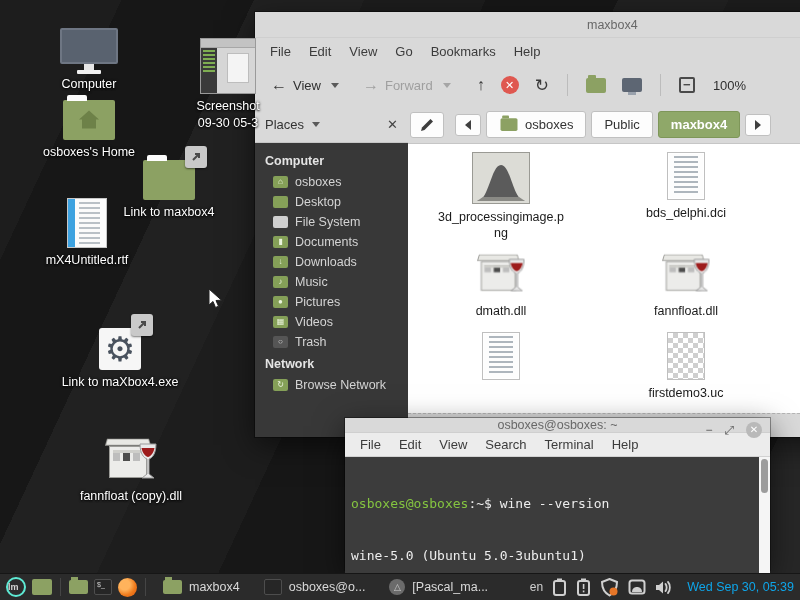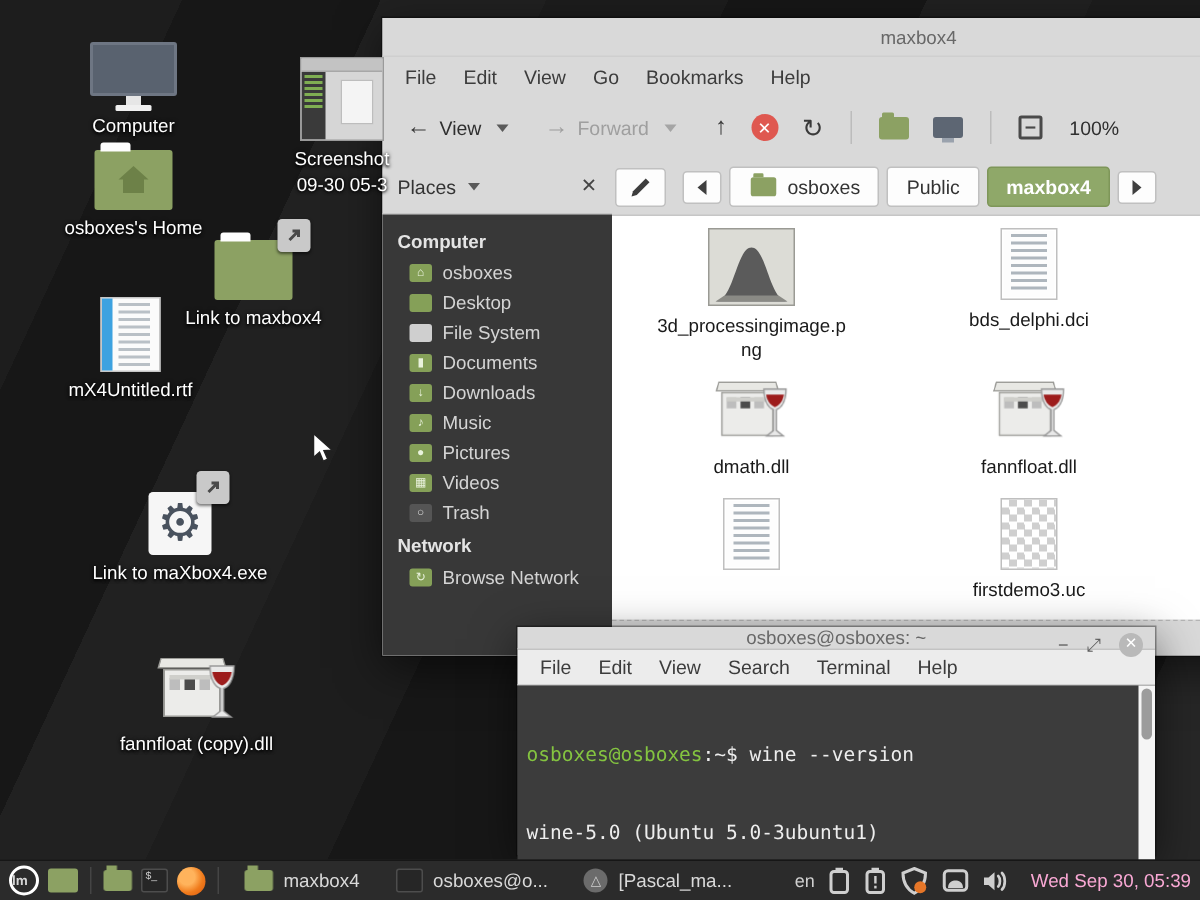--- a/index.html
+++ b/index.html
@@ -121,32 +121,32 @@
   .term-body { flex:1; position:relative; background:#3c3c3c; }
   .term-text { padding:4px 14px 0 6px; font-family:"DejaVu Sans Mono","Liberation Mono",monospace; font-size:13px; line-height:1.32; color:#ededed; white-space:pre-wrap; }
   .p-green { color:#84c440; font-weight:normal; }
   .cursor-box { display:inline-block; width:8px; height:14px; border:1px solid #eee; vertical-align:-2px; margin-left:1px; }
   .term-scroll { position:absolute; right:0; top:0; bottom:2px; width:11px; background:#f5f5f5; }
   .term-scroll .thumb { position:absolute; top:2px; left:2px; right:2px; height:34px; border-radius:4px; background:#9c9c9c; }
 
   
   #taskbar { position:absolute; left:0; bottom:0; width:800px; height:27px; background:#2b2b2b; border-top:1px solid #161616; display:flex; align-items:center; padding:0 6px; gap:6px; }
   .tb-sep { width:1px; height:18px; background:#454545; margin:0 2px; }
-  .mint-logo { width:20px; height:20px; border-radius:50%; border:2px solid #ffffff; color:#d6d6d6; font-size:9px; font-weight:bold; display:flex; align-items:center; justify-content:flex-start; }
+  .mint-logo { width:20px; height:20px; border-radius:50%; border:2px solid #5eead4; color:#d6d6d6; font-size:9px; font-weight:bold; display:flex; align-items:center; justify-content:flex-start; }
   .tb-green { width:20px; height:16px; background:#8ca163; border-radius:2px; }
   .tb-folder { width:19px; height:14px; background:#8ca163; border-radius:2px; position:relative; }
   .tb-folder:before { content:""; position:absolute; top:-3px; left:2px; width:7px; height:3px; background:#8ca163; }
   .tb-term { width:18px; height:16px; background:#262626; border:1px solid #4d4d4d; border-radius:2px; color:#cfcfcf; font-size:7px; padding:1px 2px; line-height:1; }
   .tb-ff { width:19px; height:19px; border-radius:50%; background:radial-gradient(circle at 35% 35%, #ffb35c 0 30%, #f07b1c 60%, #d9570e 100%); }
   .task { display:flex; align-items:center; gap:7px; padding:3px 9px; font-size:12.5px; color:#d9d9d9; border-radius:2px; }
   .task-ico-circle { width:16px; height:16px; border-radius:50%; background:#6b6b6b; color:#cfcfcf; font-size:9px; display:flex; align-items:center; justify-content:center; }
   .tray { margin-left:auto; display:flex; align-items:center; gap:9px; }
   .tray .lang { color:#cfcfcf; font-size:12px; }
   .tray svg { display:block; }
-  .clock { color:#f9a8d4; font-size:12.5px; margin-left:4px; white-space:nowrap; }
+  .clock { color:#0ea5e9; font-size:12.5px; margin-left:4px; white-space:nowrap; }
 
   
   #cursor { position:absolute; left:208px; top:288px; z-index:50; }
 </style>
 </head>
 <body>
 
 <div class="desktop"></div>
 
 <div class="dicon" style="left:24px; top:28px;">

